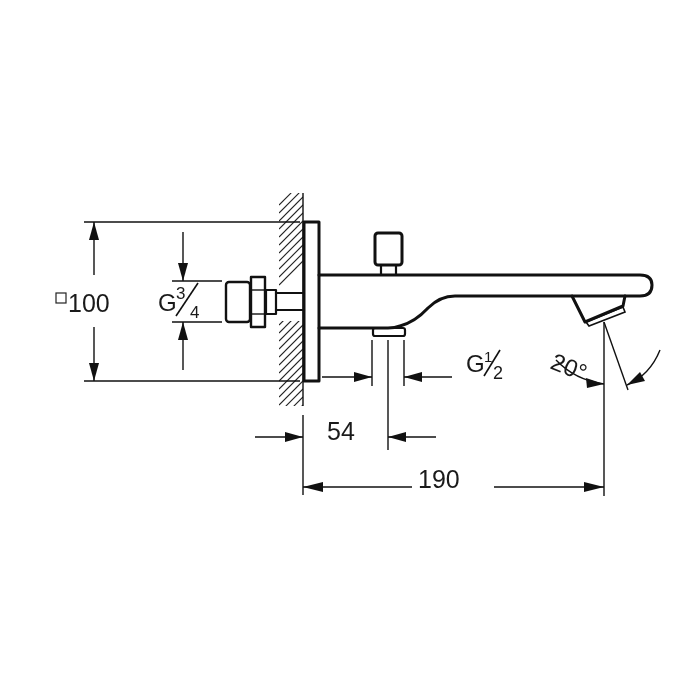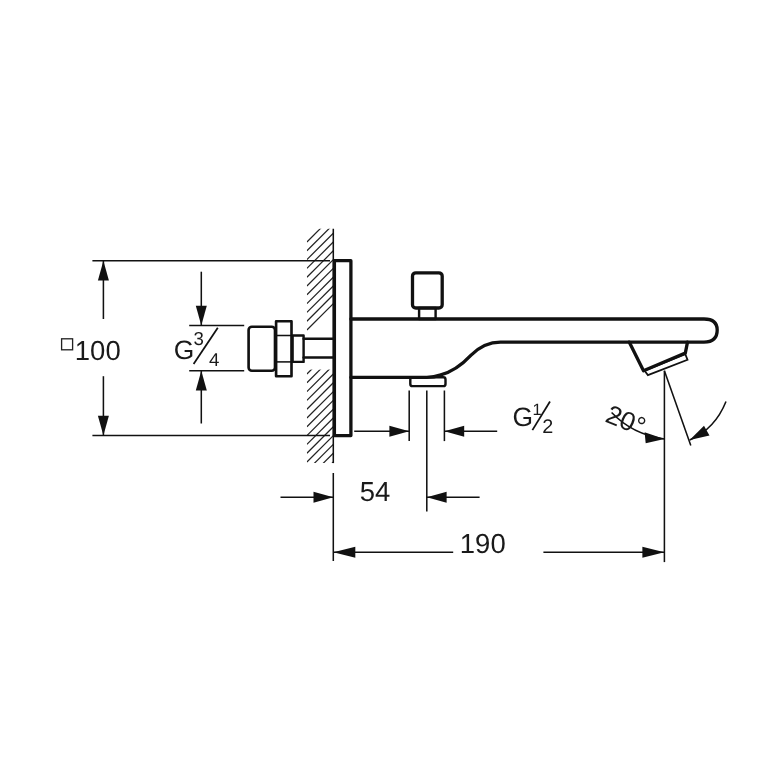--- a/index.html
+++ b/index.html
@@ -1,17 +1,17 @@
 <!DOCTYPE html>
 <html><head>
   <meta charset="utf-8">
   <style>
     html, body { margin: 0; padding: 0; background: #ffffff; }
     body { width: 700px; height: 700px; overflow: hidden; }
-    #drawing { position: absolute; left: 0; top: 15px; width: 700px; height: 528px; }
+    #drawing { position: absolute; left: 0; top: 0; width: 700px; height: 528px; }
     svg text { font-family: "Liberation Sans", "DejaVu Sans", sans-serif; fill: #1a1a1a; }
     .thick { stroke: #111; stroke-width: 3; fill: none; stroke-linejoin: round; stroke-linecap: round; }
     .thin { stroke: #111; stroke-width: 1.4; fill: none; }
     .hatch { stroke: #222; stroke-width: 1.1; }
     .arrow { fill: #111; stroke: none; }
   </style>
 </head>
 <body>
 
 <div id="drawing">

